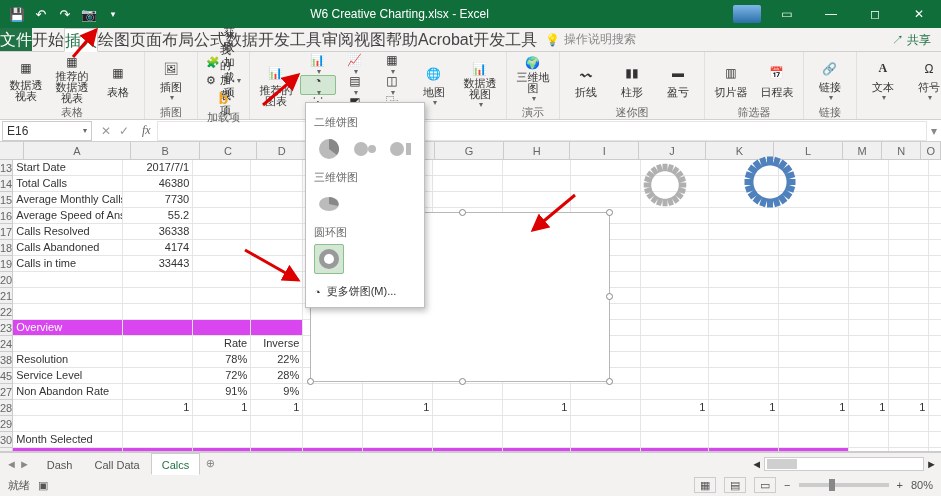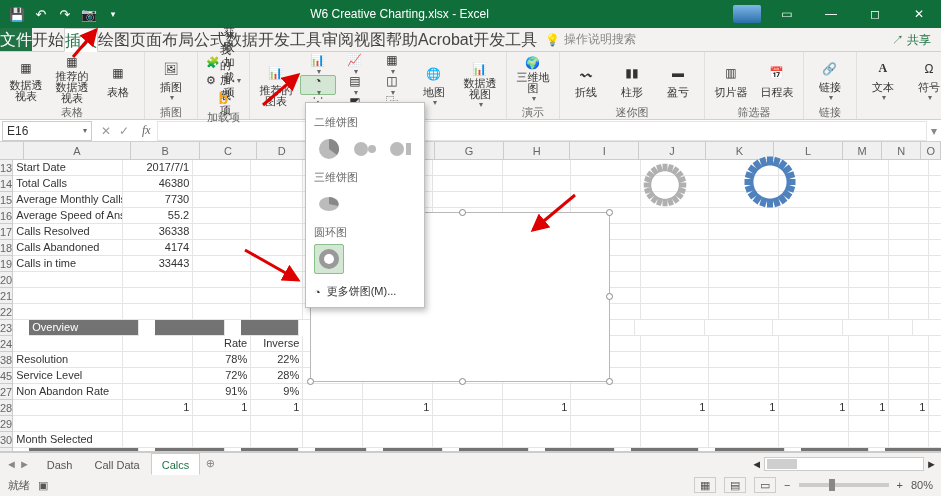--- a/index.html
+++ b/index.html
@@ -49,21 +49,21 @@
 .colhead{height:18px;display:flex;background:#f0f0f0;border-bottom:1px solid #ccc;}
 .rowhead-space{width:24px;border-right:1px solid #ccc;}
 .colhead .ch{border-right:1px solid #ccc;text-align:center;font-size:11px;color:#666;line-height:18px;}
 .gridbody{display:flex;}
 .rownums{width:24px;background:#f0f0f0;}
 .rownums .rn{height:16px;border-bottom:1px solid #ccc;border-right:1px solid #ccc;text-align:center;font-size:11px;color:#666;line-height:16px;}
 .cells{position:relative;flex:1;}
 .cellrow{display:flex;height:16px;}
 .cell{border-right:1px solid #e5e5e5;border-bottom:1px solid #e5e5e5;font-size:11px;line-height:15px;padding:0 3px;overflow:hidden;white-space:nowrap;}
 .cell.num{text-align:right;}
-.bluebar{background:#737373;color:#fff;margin-left:16px;}
+.bluebar{background:#d946ef;color:#fff;}
 
 
 .pie-drop{position:absolute;left:305px;top:102px;width:120px;background:#fff;border:1px solid #bfbfbf;box-shadow:2px 3px 6px rgba(0,0,0,.25);z-index:40;padding:6px 8px 8px;}
 .pie-drop .sect{font-size:11px;color:#666;margin:6px 0 4px;}
 .pie-drop .optrow{display:flex;gap:6px;}
 .pie-drop .opt{width:30px;height:30px;border-radius:2px;display:flex;align-items:center;justify-content:center;}
 .pie-drop .opt.hl{background:#d4e6d4;border:1px solid #8bbf8b;}
 .pie-drop .more{margin-top:10px;font-size:11px;display:flex;align-items:center;gap:6px;color:#333;}
 
 

